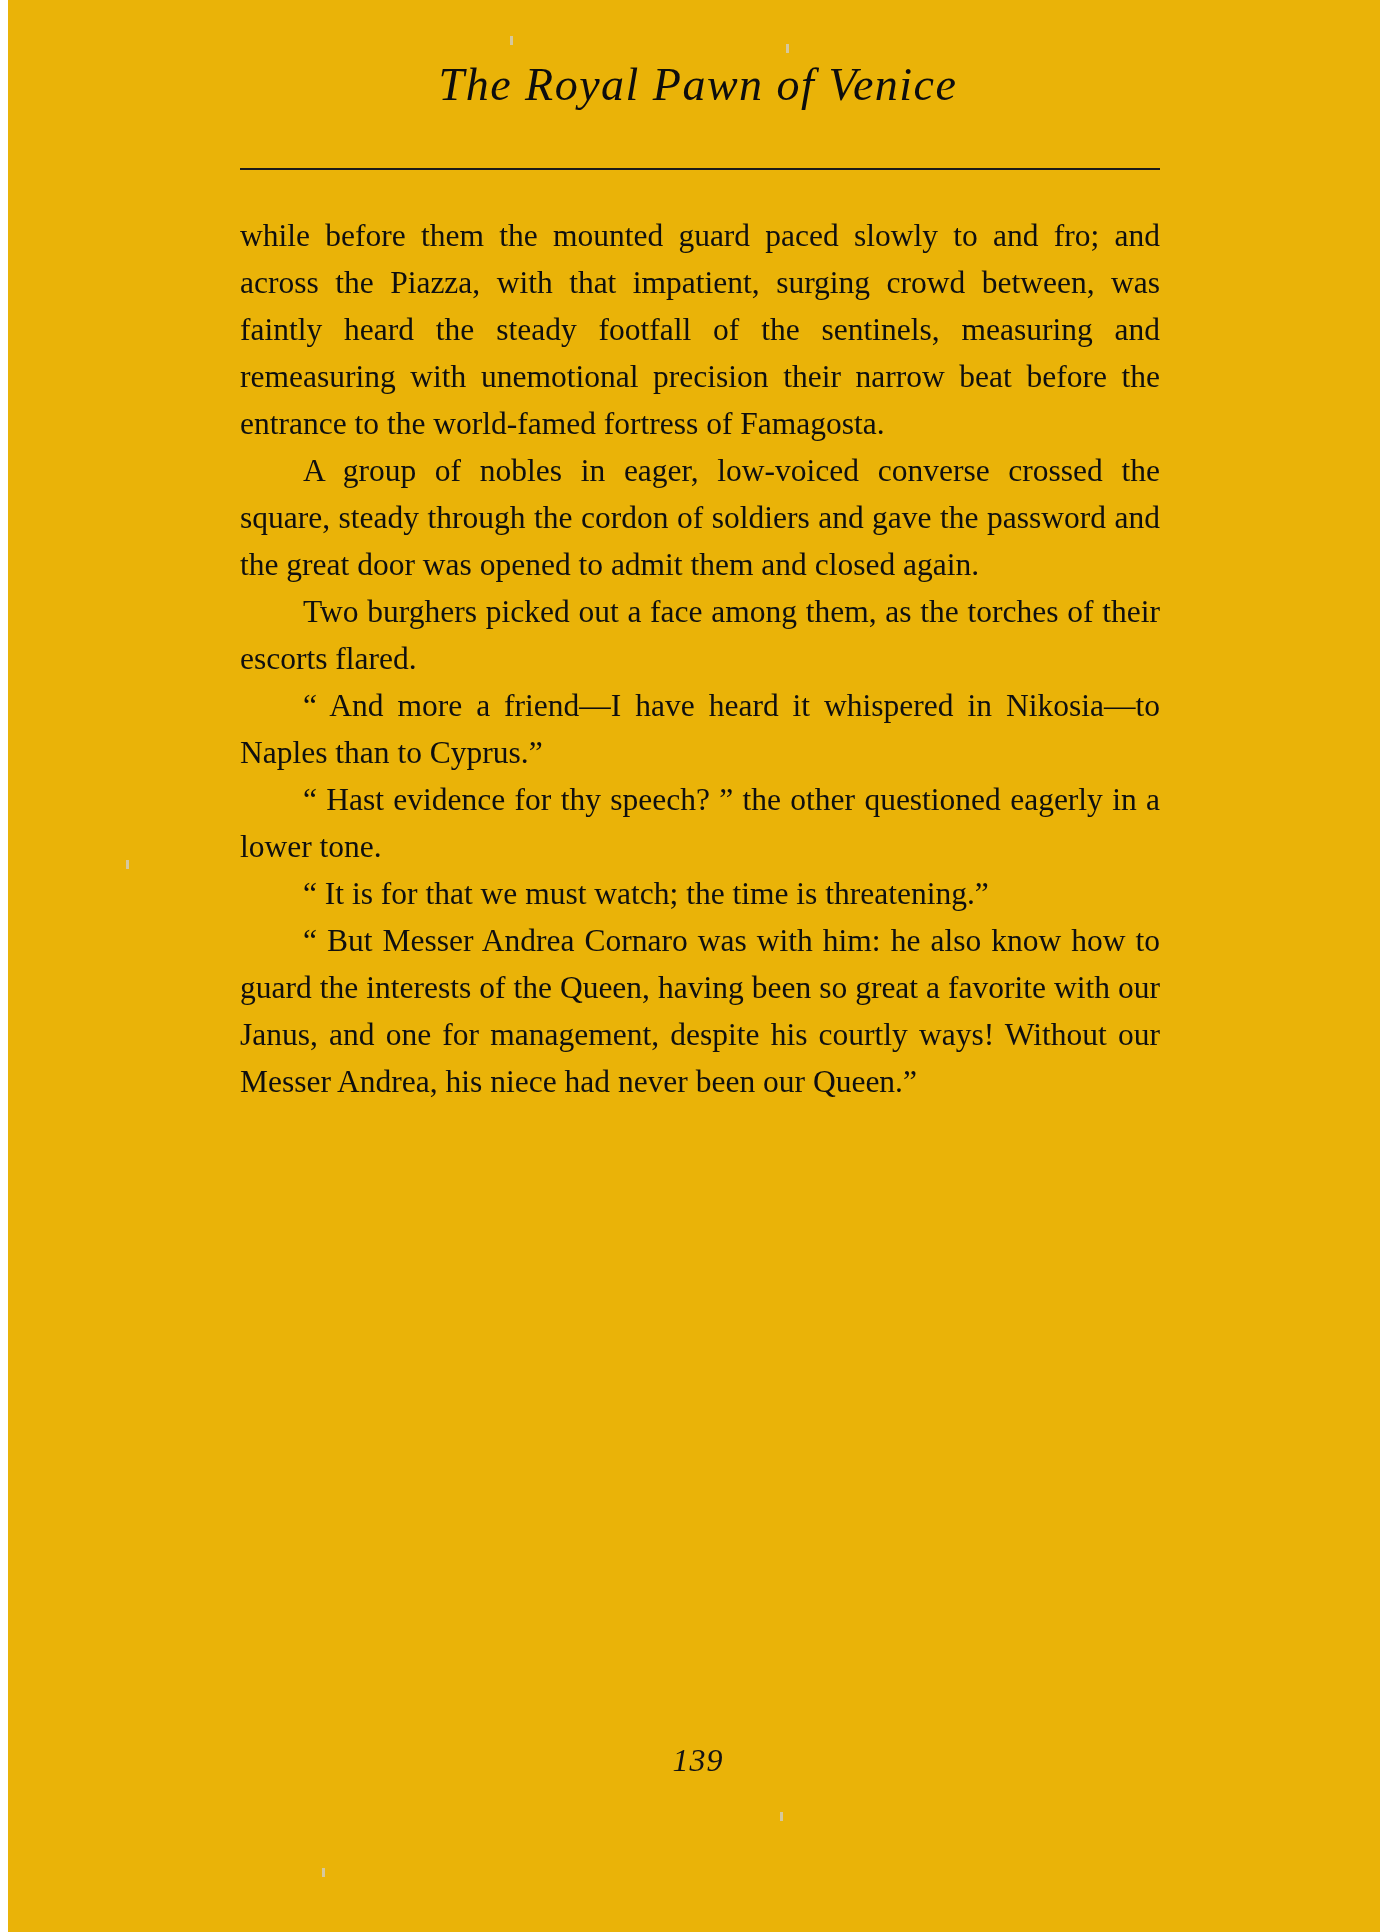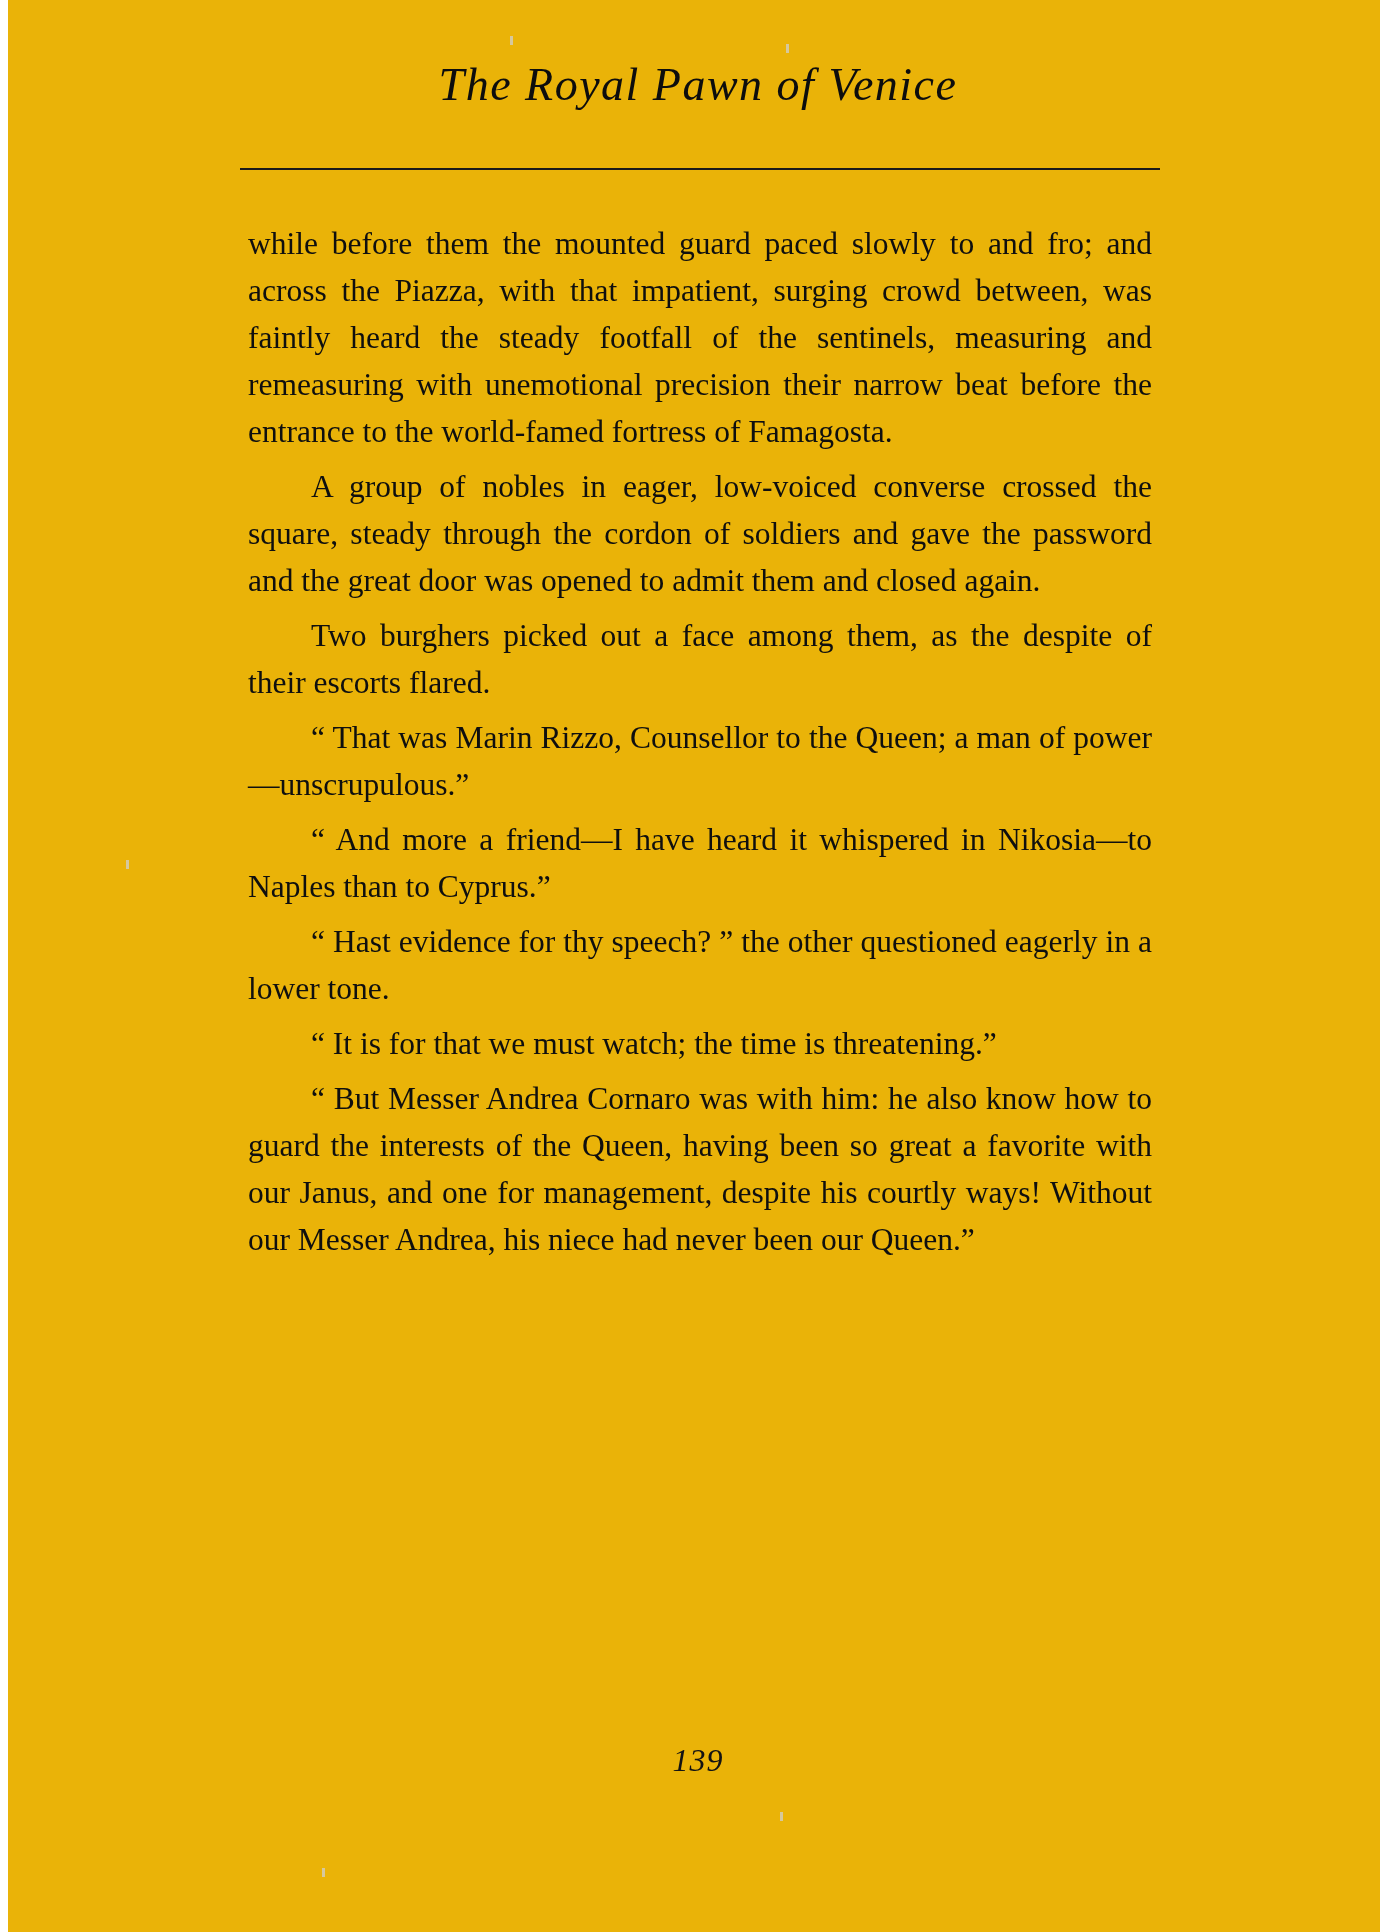--- a/index.html
+++ b/index.html
@@ -52,21 +52,21 @@
     top: 212px;
     width: 920px;
     font-size: 31.5px;
     line-height: 47px;
     text-align: justify;
     text-justify: inter-word;
     color: #0f0f0f;
     hyphens: none;
   }
   .body-text p {
-    margin: 8px;
+    margin: 0;
     text-indent: 0;
   }
   .body-text p.indent {
     text-indent: 2.0em;
   }
   .body-text p:last-child {
     text-align: justify;
   }
   .page-number {
     position: absolute;
@@ -95,22 +95,21 @@
 
   <div class="header">
     <div class="header-title">The Royal Pawn of Venice</div>
   </div>
 
   <div class="rule"></div>
 
   <div class="body-text">
     <p>while before them the mounted guard paced slowly to and fro; and across the Piazza, with that impatient, surging crowd between, was faintly heard the steady footfall of the sentinels, measuring and remeasuring with unemotional precision their narrow beat before the entrance to the world-famed fortress of Famagosta.</p>
     <p class="indent">A group of nobles in eager, low-voiced converse crossed the square, steady through the cordon of soldiers and gave the password and the great door was opened to admit them and closed again.</p>
-    <p class="indent">Two burghers picked out a face among them, as the despite of their escorts flared.</p>
-    <p class="indent">“ That was Marin Rizzo, Counsellor to the Queen; a man of power—unscrupulous.”</p>
+    <p class="indent">Two burghers picked out a face among them, as the torches of their escorts flared.</p>
     <p class="indent">“ And more a friend—I have heard it whispered in Nikosia—to Naples than to Cyprus.”</p>
     <p class="indent">“ Hast evidence for thy speech? ” the other questioned eagerly in a lower tone.</p>
     <p class="indent">“ It is for that we must watch; the time is threatening.”</p>
     <p class="indent">“ But Messer Andrea Cornaro was with him: he also know how to guard the interests of the Queen, having been so great a favorite with our Janus, and one for management, despite his courtly ways!  Without our Messer Andrea, his niece had never been our Queen.”</p>
   </div>
 
   <div class="page-number">139</div>
 
   <div class="speck" style="left:502px; top:36px;"></div>
   <div class="speck" style="left:778px; top:44px;"></div>

